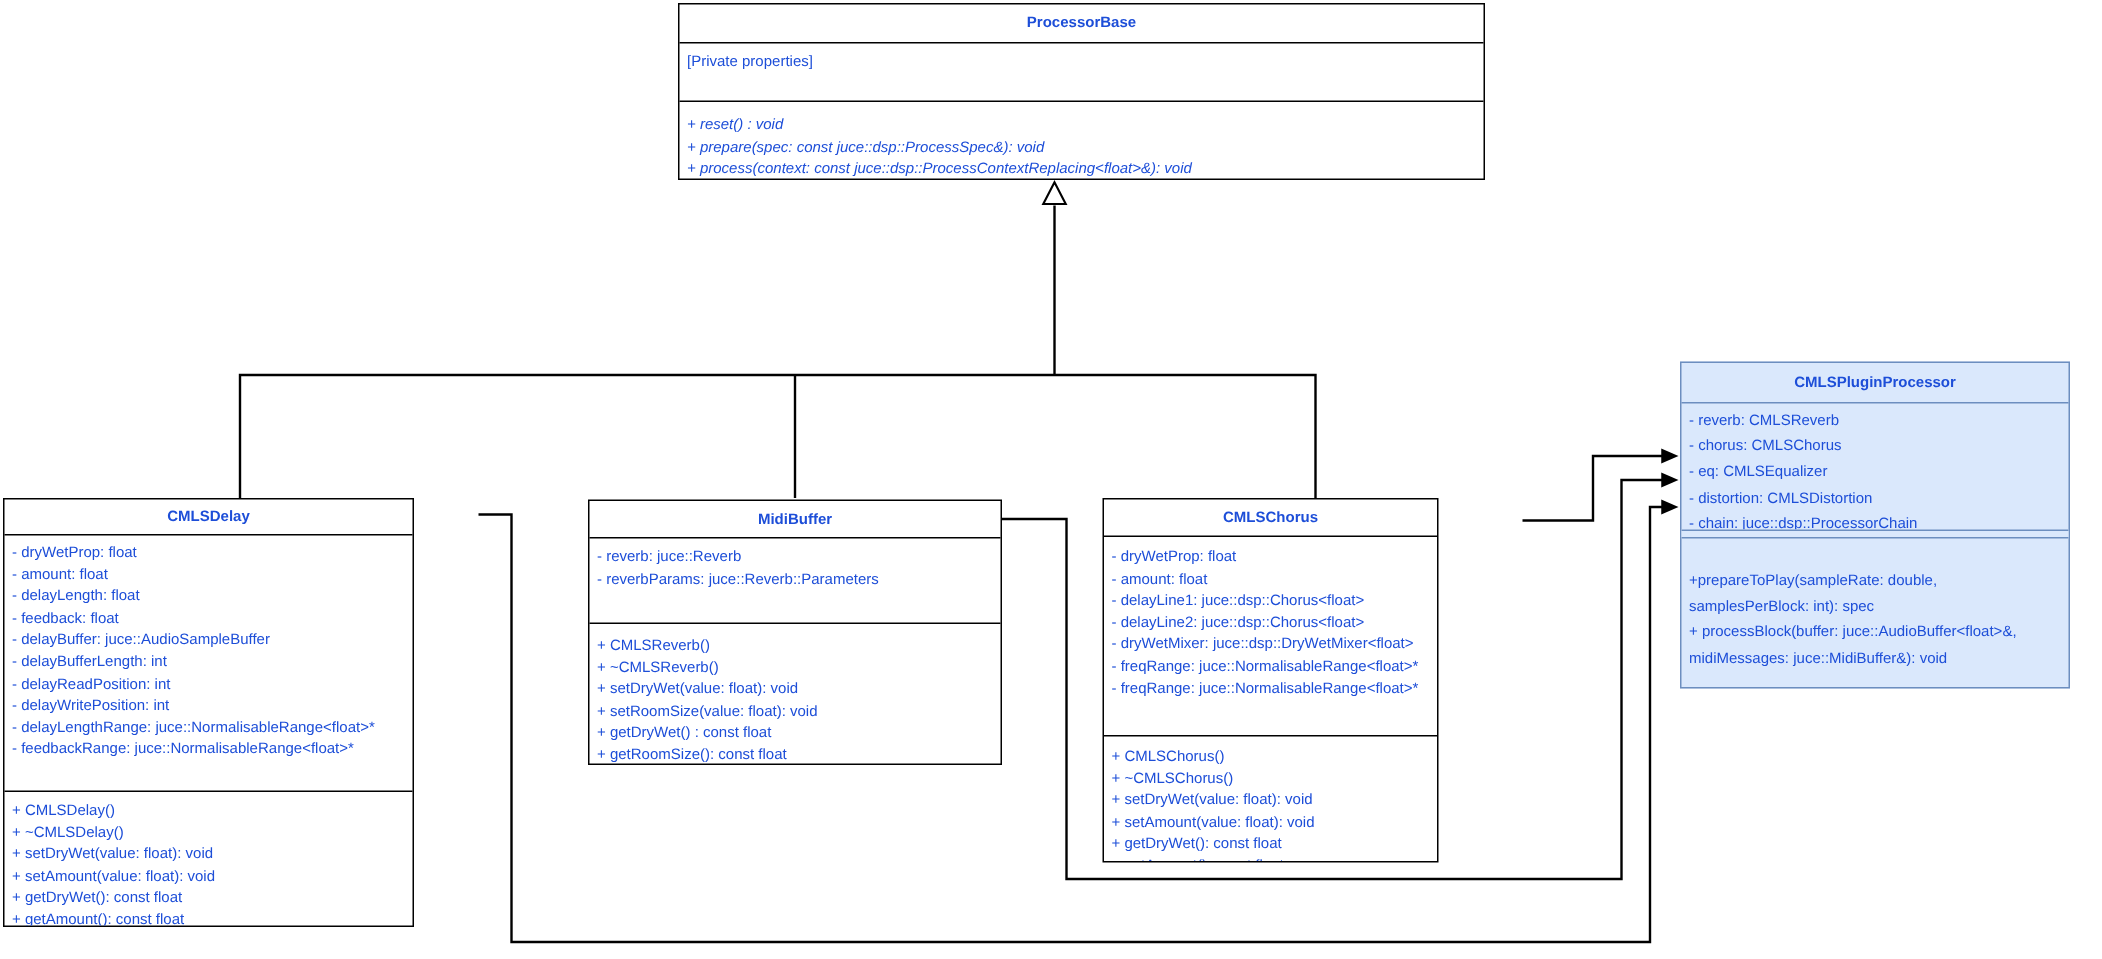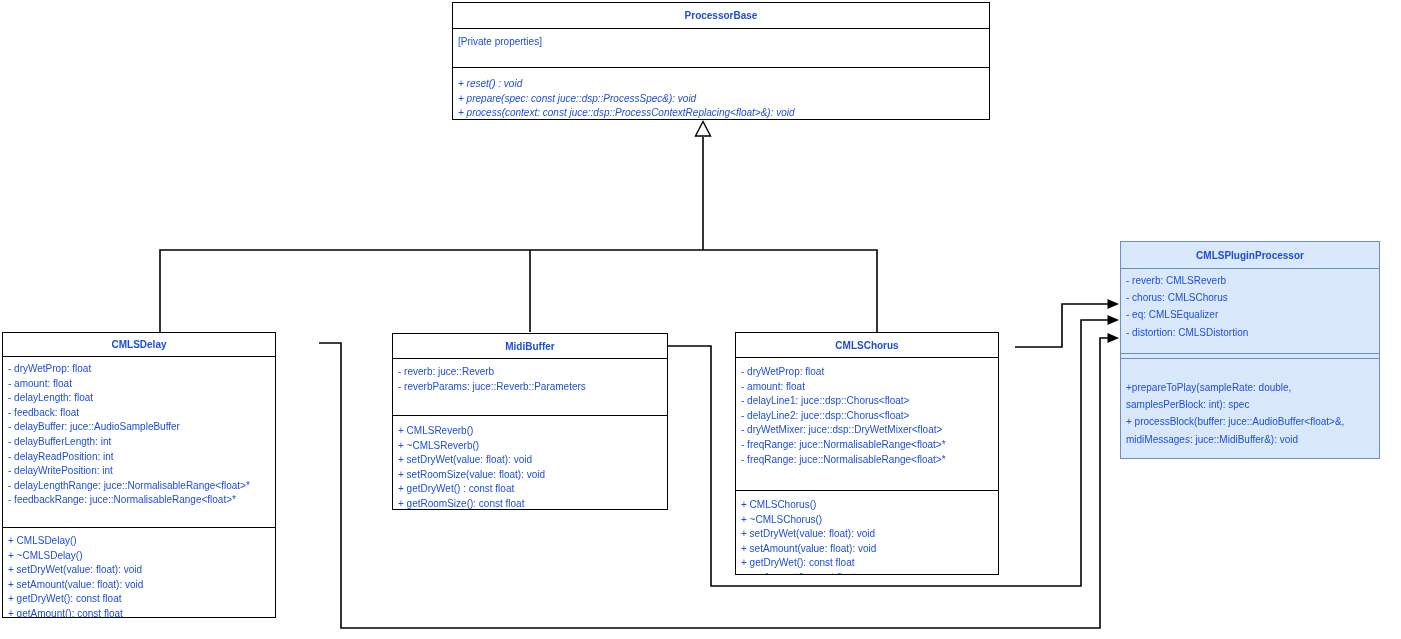--- a/index.html
+++ b/index.html
@@ -144,21 +144,21 @@
     <div class="uml-section grow" style="padding-top:8px;">
         <div class="row">+ CMLSReverb()</div>
         <div class="row">+ ~CMLSReverb()</div>
         <div class="row">+ setDryWet(value: float): void</div>
         <div class="row">+ setRoomSize(value: float): void</div>
         <div class="row">+ getDryWet() : const float</div>
         <div class="row">+ getRoomSize(): const float</div>
       </div>
   </div>
 
-  <div class="uml-class" style="left:735px; top:332px; width:264px; height:243px;">
+  <div class="uml-class" style="left:735px; top:332px; width:224px; height:243px;">
     <div class="uml-title" style="height:24px;">CMLSChorus</div>
     <div class="uml-section" style="height:122px; padding-top:7px;">
         <div class="row">- dryWetProp: float</div>
         <div class="row">- amount: float</div>
         <div class="row">- delayLine1: juce::dsp::Chorus&lt;float&gt;</div>
         <div class="row">- delayLine2: juce::dsp::Chorus&lt;float&gt;</div>
         <div class="row">- dryWetMixer: juce::dsp::DryWetMixer&lt;float&gt;</div>
         <div class="row">- freqRange: juce::NormalisableRange&lt;float&gt;*</div>
         <div class="row">- freqRange: juce::NormalisableRange&lt;float&gt;*</div>
       </div>
@@ -172,20 +172,21 @@
       </div>
   </div>
 
   <div class="uml-class plugin" style="left:1120px; top:241px; width:260px; height:218px;">
     <div class="uml-title" style="height:26px;">CMLSPluginProcessor</div>
     <div class="uml-section" style="height:85px; padding-top:3px;">
         <div class="row">- reverb: CMLSReverb</div>
         <div class="row">- chorus: CMLSChorus</div>
         <div class="row">- eq: CMLSEqualizer</div>
         <div class="row">- distortion: CMLSDistortion</div>
+        <div class="row">- chain: juce::dsp::ProcessorChain</div>
       </div>
     <div class="sep-band"></div>
     <div class="uml-section grow methods">
         <div class="row">+prepareToPlay(sampleRate: double,</div>
         <div class="row">samplesPerBlock: int): spec</div>
         <div class="row">+ processBlock(buffer: juce::AudioBuffer&lt;float&gt;&amp;,</div>
         <div class="row">midiMessages: juce::MidiBuffer&amp;): void</div>
       </div>
   </div>
 

